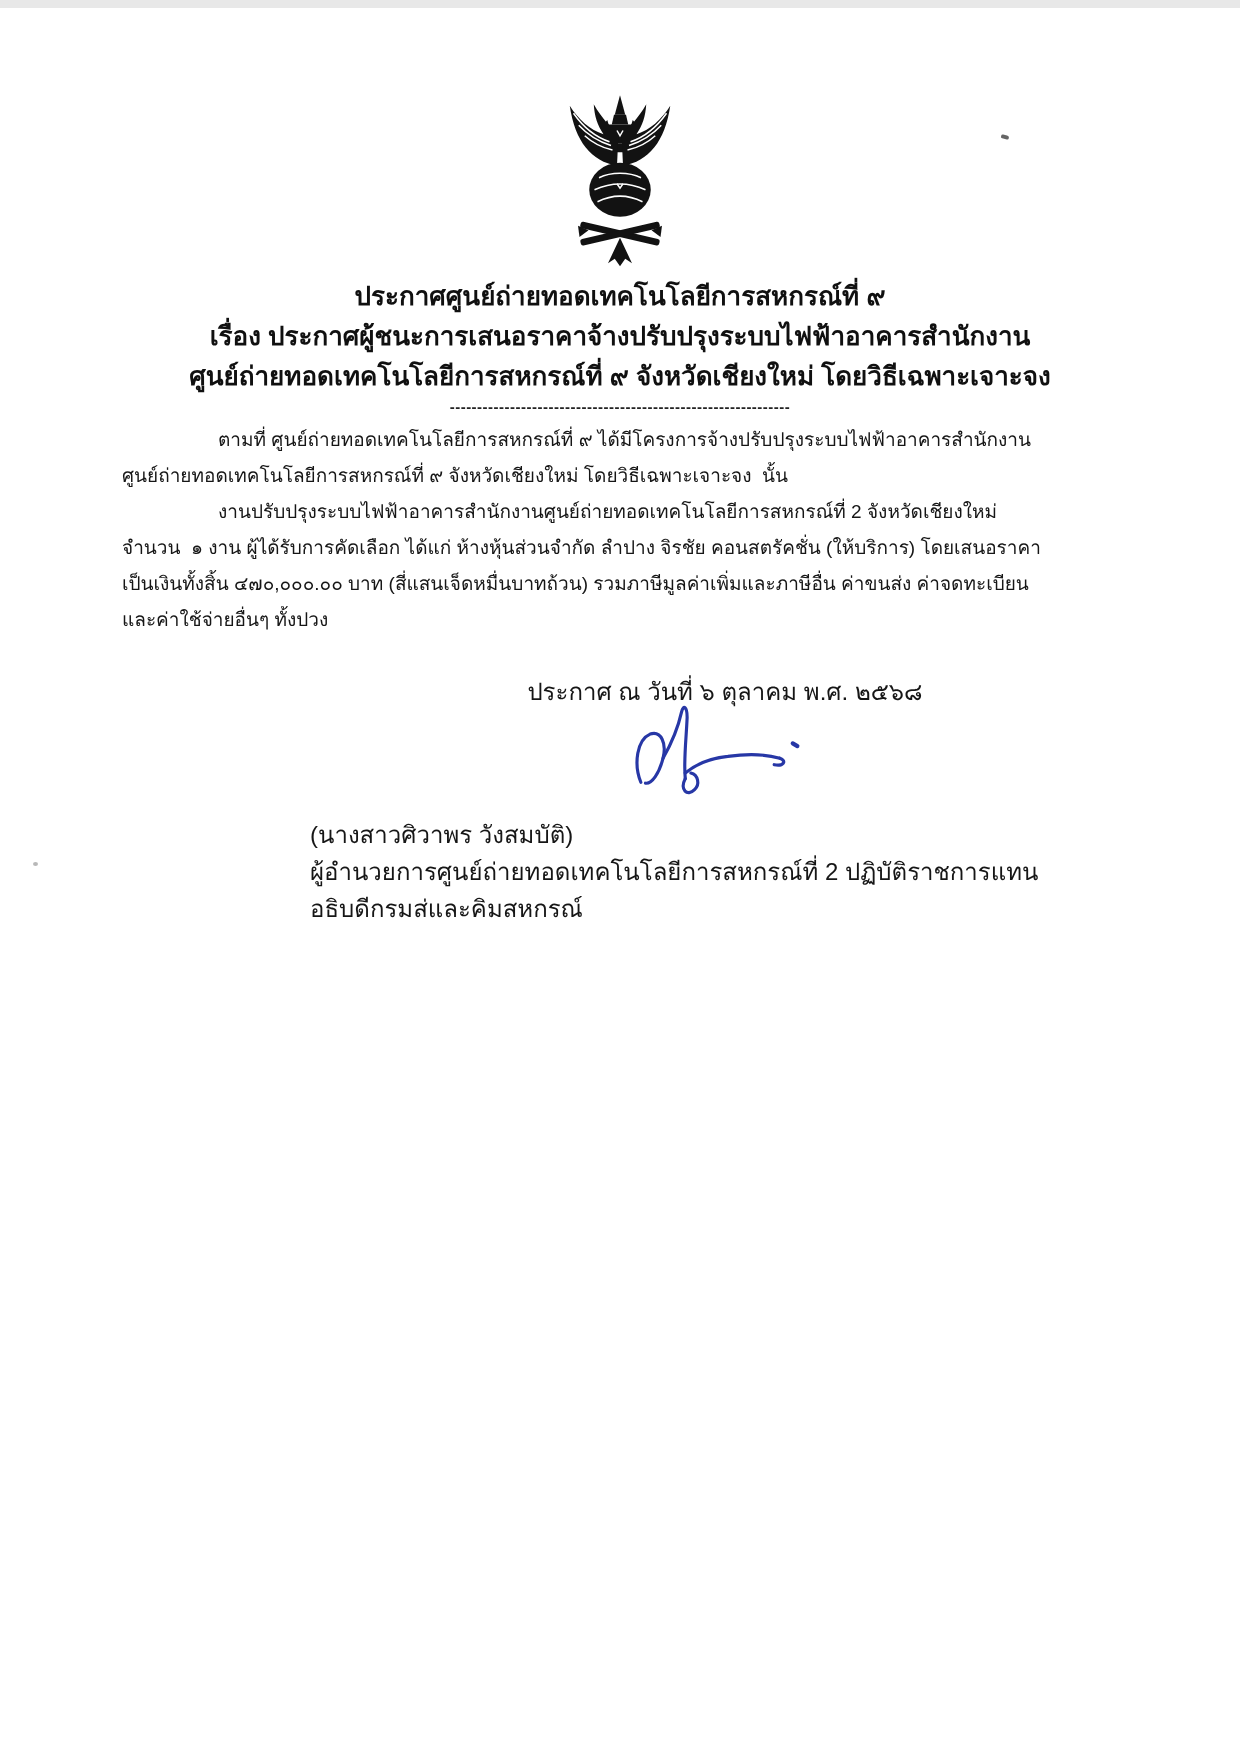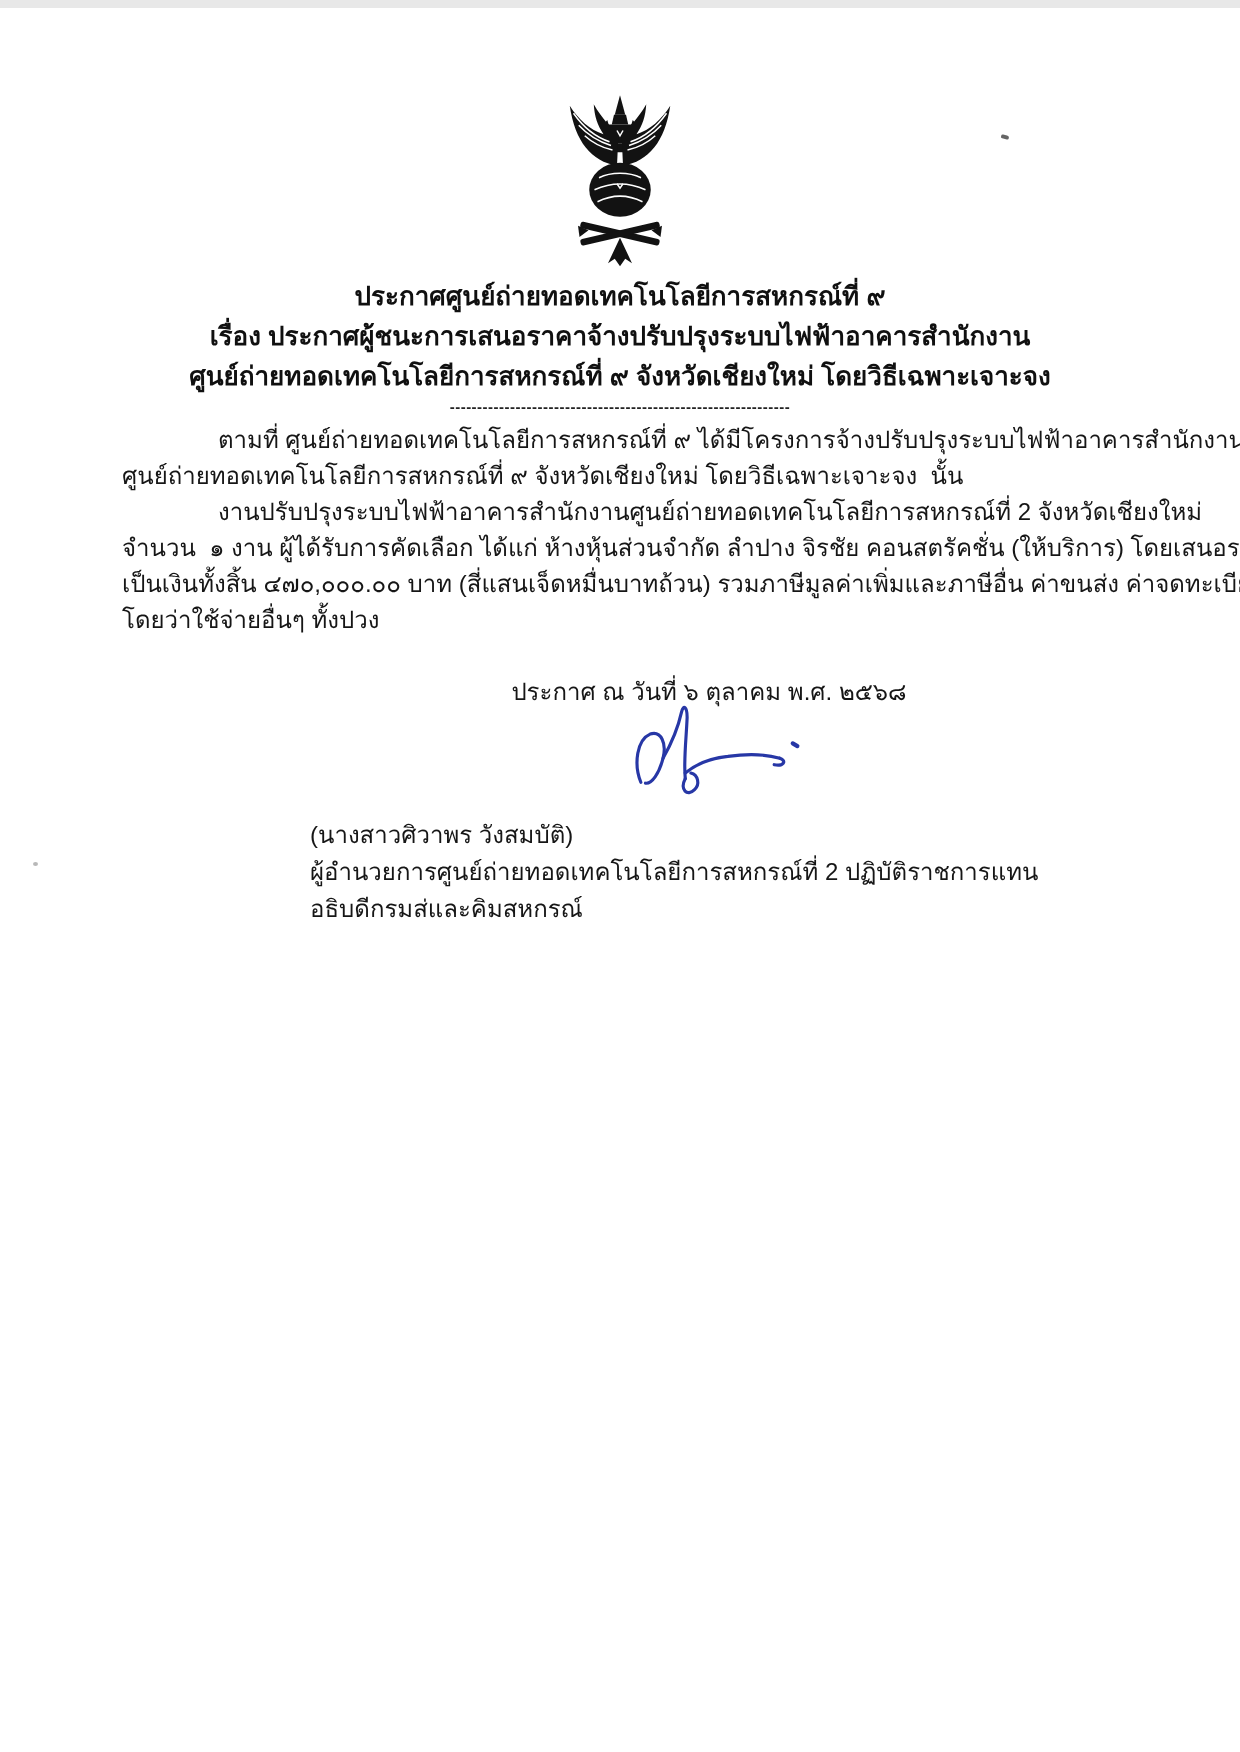--- a/index.html
+++ b/index.html
@@ -38,29 +38,29 @@
     margin-top:2px;
     font-size:15px;
     font-weight:bold;
     letter-spacing:0.5px;
     color:#222;
     white-space:nowrap;
   }
   .body-block{
     position:absolute;
     top:414px; left:122px; width:1005px;
-    font-size:24px;
+    font-size:19px;
     line-height:36px;
     color:#161616;
   }
   .body-line{white-space:nowrap;}
   .body-line.indent{padding-left:96px;}
   .date-line{
     position:absolute;
-    top:664px; left:194px; width:1030px;
+    top:664px; left:210px; width:1030px;
     text-align:center;
     font-size:24px;
     color:#161616;
     white-space:nowrap;
   }
   .signature-svg{
     position:absolute;
     left:626px; top:688px;
     width:176px; height:104px;
   }
@@ -137,21 +137,21 @@
     <div class="title-line">ศูนย์ถ่ายทอดเทคโนโลยีการสหกรณ์ที่ ๙ จังหวัดเชียงใหม่ โดยวิธีเฉพาะเจาะจง</div>
     <div class="separator-line">--------------------------------------------------------------</div>
   </div>
 
   <div class="body-block">
     <div class="body-line indent">ตามที่ ศูนย์ถ่ายทอดเทคโนโลยีการสหกรณ์ที่ ๙ ได้มีโครงการจ้างปรับปรุงระบบไฟฟ้าอาคารสำนักงาน</div>
     <div class="body-line">ศูนย์ถ่ายทอดเทคโนโลยีการสหกรณ์ที่ ๙ จังหวัดเชียงใหม่ โดยวิธีเฉพาะเจาะจง &nbsp;นั้น</div>
     <div class="body-line indent">งานปรับปรุงระบบไฟฟ้าอาคารสำนักงานศูนย์ถ่ายทอดเทคโนโลยีการสหกรณ์ที่ 2 จังหวัดเชียงใหม่</div>
     <div class="body-line">จำนวน &nbsp;๑ งาน ผู้ได้รับการคัดเลือก ได้แก่ ห้างหุ้นส่วนจำกัด ลำปาง จิรชัย คอนสตรัคชั่น (ให้บริการ) โดยเสนอราคา</div>
     <div class="body-line">เป็นเงินทั้งสิ้น ๔๗๐,๐๐๐.๐๐ บาท (สี่แสนเจ็ดหมื่นบาทถ้วน) รวมภาษีมูลค่าเพิ่มและภาษีอื่น ค่าขนส่ง ค่าจดทะเบียน</div>
-    <div class="body-line">โดยว่าใช้จ่ายอื่นๆ ทั้งปวง</div>
+    <div class="body-line">และค่าใช้จ่ายอื่นๆ ทั้งปวง</div>
   </div>
 
   <div class="date-line">ประกาศ ณ วันที่ ๖ ตุลาคม พ.ศ. ๒๕๖๘</div>
 
   <div class="signature-svg">
     <svg viewBox="0 0 190 110" xmlns="http://www.w3.org/2000/svg" aria-hidden="true">
       <g fill="none" stroke="#2737a6" stroke-width="3.4" stroke-linecap="round">
         <path d="M16 92 C8 72 12 46 26 40 C38 36 44 50 40 66 C36 82 28 94 21 93"></path>
         <path d="M40 66 C48 52 56 34 60 16 C62 8 66 10 66 22 C65 46 62 70 64 88"></path>
         <path d="M64 88 C58 100 66 108 74 100 C80 94 78 84 70 82"></path>

